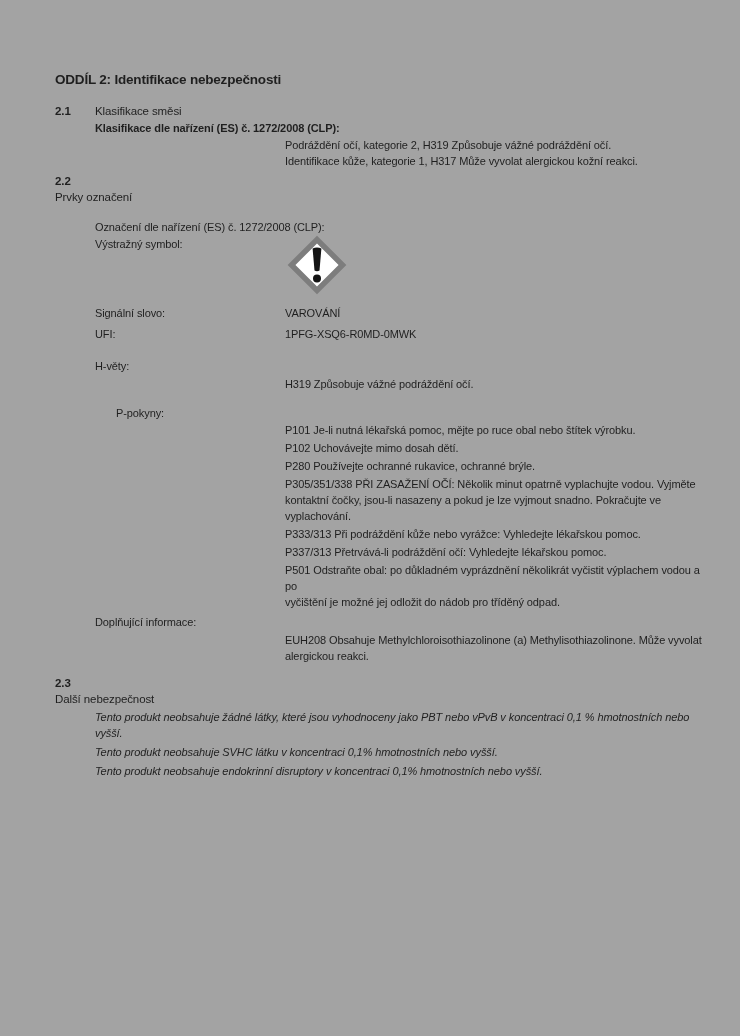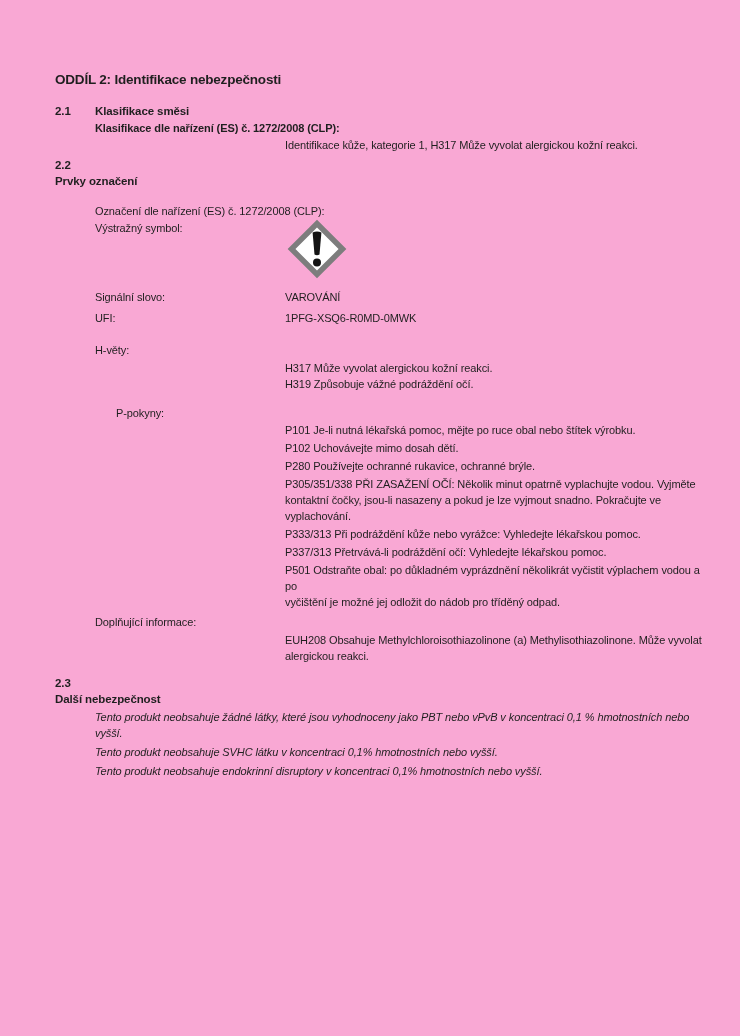--- a/index.html
+++ b/index.html
@@ -1,39 +1,39 @@
 <!DOCTYPE html>
 <html lang="cs"><head>
 <meta charset="utf-8">
 <style>
   html, body { margin: 0; padding: 0; background: #ffffff; }
   .page {
     position: relative;
     width: 740px;
     height: 1036px;
-    background: #f9a8d4;
+    background: #a3a3a3;
     font-family: "Liberation Sans", sans-serif;
     font-size: 11px;
     letter-spacing: -0.1px;
     color: #1f1f1f;
     overflow: hidden;
     box-sizing: border-box;
     padding: 0 30px 0 55px;
   }
   .line { line-height: 16px; }
   .doc-title {
     margin-top: 71px;
     font-size: 13.5px;
     font-weight: bold;
     line-height: 17px;
     letter-spacing: -0.2px;
   }
   .sec-row { display: flex; line-height: 16px; }
   .sec-num { width: 40px; font-weight: bold; font-size: 11.5px; flex: none; }
-  .sec-title { font-weight: bold; font-size: 11.5px; }
+  .sec-title { font-weight: normal; font-size: 11.5px; }
   .bold { font-weight: bold; }
   .ind1 { margin-left: 40px; }          
   .ind2 { margin-left: 230px; }         
   .label-row { display: flex; line-height: 16px; }
   .label-row .lab { width: 190px; flex: none; margin-left: 40px; }
   .label-row .val { flex: 1; }
   .pre { white-space: pre-line; }
   .vblock div { line-height: 16px; }
   .pblock div { line-height: 16px; margin-bottom: 2px; }
   .s23block div { line-height: 16px; margin-bottom: 3px; font-style: italic; }
@@ -53,20 +53,21 @@
 <div class="page">
 
   <div class="doc-title">ODDÍL 2: Identifikace nebezpečnosti</div>
 
   <div class="sec-row mt15">
     <span class="sec-num">2.1</span>
     <span class="sec-title">Klasifikace směsi</span>
   </div>
   <div class="ind1 bold line mt1">Klasifikace dle nařízení (ES) č. 1272/2008 (CLP):</div>
   <div class="ind2 vblock mt1">
+    <div>Podráždění očí, kategorie 2, H319 Způsobuje vážné podráždění očí.</div>
     <div>Identifikace kůže, kategorie 1, H317 Může vyvolat alergickou kožní reakci.</div>
   </div>
 
   <div class="sec-row mt18">
     <span class="sec-num">2.2</span>
     <span class="sec-title">Prvky označení</span>
   </div>
   <div class="ind1 line mt14">Označení dle nařízení (ES) č. 1272/2008 (CLP):</div>
 
   <div class="picto-row">
@@ -84,21 +85,20 @@
     <span class="lab">Signální slovo:</span>
     <span class="val">VAROVÁNÍ</span>
   </div>
   <div class="label-row mt5">
     <span class="lab">UFI:</span>
     <span class="val">1PFG-XSQ6-R0MD-0MWK</span>
   </div>
 
   <div class="ind1 line mt16">H-věty:</div>
   <div class="ind2 vblock mt2">
-    <div>H317 Může vyvolat alergickou kožní reakci.</div>
     <div>H319 Způsobuje vážné podráždění očí.</div>
   </div>
 
   <div class="ind1 line mt13">P-pokyny:</div>
   <div class="ind2 pblock mt1">
     <div class="pre">P101 Je-li nutná lékařská pomoc, mějte po ruce obal nebo štítek výrobku.</div>
     <div class="pre">P102 Uchovávejte mimo dosah dětí.</div>
     <div class="pre">P280 Používejte ochranné rukavice, ochranné brýle.</div>
     <div class="pre">P305/351/338 PŘI ZASAŽENÍ OČÍ: Několik minut opatrně vyplachujte vodou. Vyjměte
 kontaktní čočky, jsou-li nasazeny a pokud je lze vyjmout snadno. Pokračujte ve

